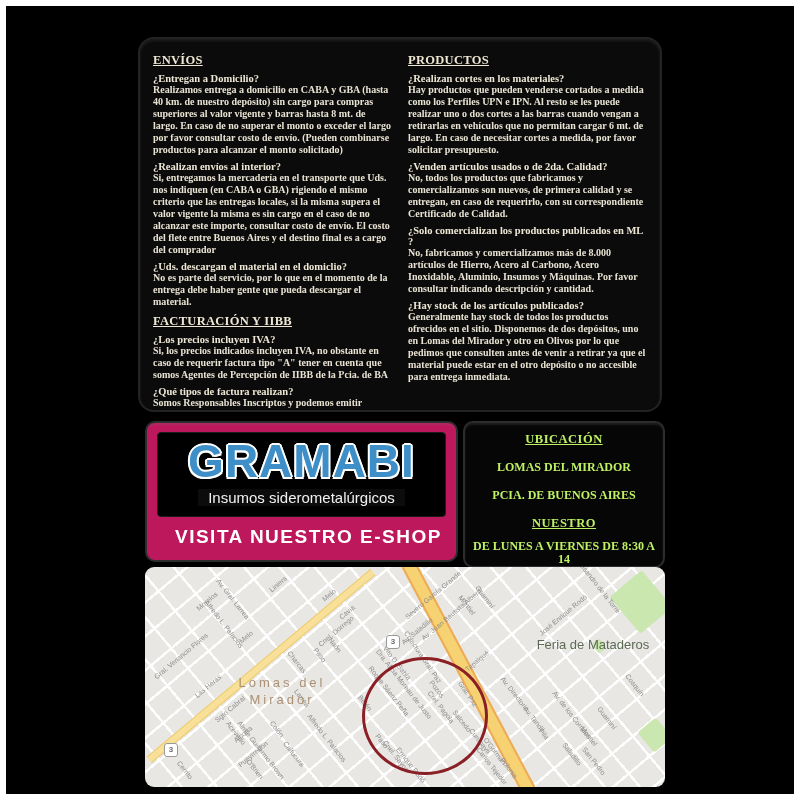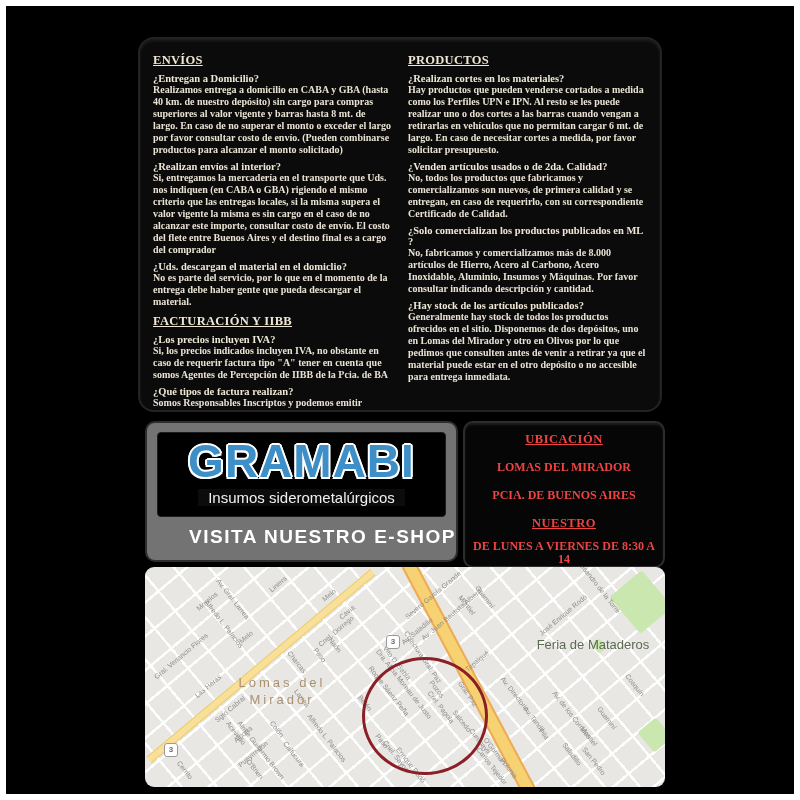--- a/index.html
+++ b/index.html
@@ -21,38 +21,38 @@
     background:#0b0b0b;border:2px solid #232323;border-radius:16px;
     box-shadow:inset 0 2px 3px rgba(90,90,90,.25);padding:8px 13px;display:flex;gap:16px;overflow:hidden;}
   .faq-col{flex:1;min-width:0;}
   .sec-heading{color:#efe7d3;font-size:12.5px;font-weight:bold;text-decoration:underline;
     letter-spacing:.3px;margin:6px 0 3px 0;}
   .faq-q{color:#efe8d6;font-size:10.5px;font-weight:bold;margin-top:5px;}
   .faq-a{color:#e9e3d4;font-size:10px;font-weight:bold;line-height:1.2;}
 
   
   .logo-block{position:absolute;left:145px;top:421px;width:313px;height:141px;box-sizing:border-box;
-    background:#737373;border:2px solid #2d2d2d;border-radius:10px;
+    background:#be185d;border:2px solid #2d2d2d;border-radius:10px;
     box-shadow:inset 0 2px 2px rgba(120,120,120,.2);}
   .logo-plate{position:absolute;left:10px;top:9px;right:10px;height:83px;background:#000;
     border:1px solid #1c1c1c;border-radius:4px;text-align:center;}
   .brand-name{margin-top:2px;font-family:"Liberation Sans",sans-serif;font-weight:bold;
     font-size:46px;line-height:52px;letter-spacing:1px;color:#3e8ec7;
     text-shadow:-2px 0 0 #fff,2px 0 0 #fff,0 -2px 0 #fff,0 2px 0 #fff,
       -1.5px -1.5px 0 #fff,1.5px -1.5px 0 #fff,-1.5px 1.5px 0 #fff,1.5px 1.5px 0 #fff;}
   .brand-tagline{display:inline-block;margin-top:2px;padding:0 10px;background:#0c0c0c;
     font-family:"Liberation Sans",sans-serif;font-size:15px;color:#f1f1f1;}
-  .brand-cta{position:absolute;left:0;right:0;bottom:12px;text-align:right;
+  .brand-cta{position:absolute;left:0;right:0;bottom:12px;text-align:left;
     font-family:"Liberation Sans",sans-serif;font-weight:bold;font-size:19px;
     letter-spacing:1.5px;color:#fff;cursor:pointer;margin-left:28px;}
 
   
   .info-box{position:absolute;left:463px;top:421px;width:202px;height:147px;box-sizing:border-box;
     background:#060606;border:2px solid #2d2d2d;border-radius:10px;
-    box-shadow:inset 0 2px 2px rgba(120,120,120,.2);text-align:center;color:#ef4444;}
+    box-shadow:inset 0 2px 2px rgba(120,120,120,.2);text-align:center;color:#bef264;}
   .info-h{font-size:12.5px;font-weight:bold;text-decoration:underline;letter-spacing:.5px;}
   .info-h.first{margin-top:9px;}
   .info-h.second{margin-top:13px;}
   .info-line{font-size:12px;font-weight:bold;margin-top:14px;line-height:1.15;padding:0 8px;}
   .info-line.hours1{margin-top:9px;}
   .info-line.hours2{margin-top:5px;}
 
   
   .map{position:absolute;left:145px;top:567px;width:520px;height:220px;border-radius:9px;
     overflow:hidden;background-color:#e8e7e3;

